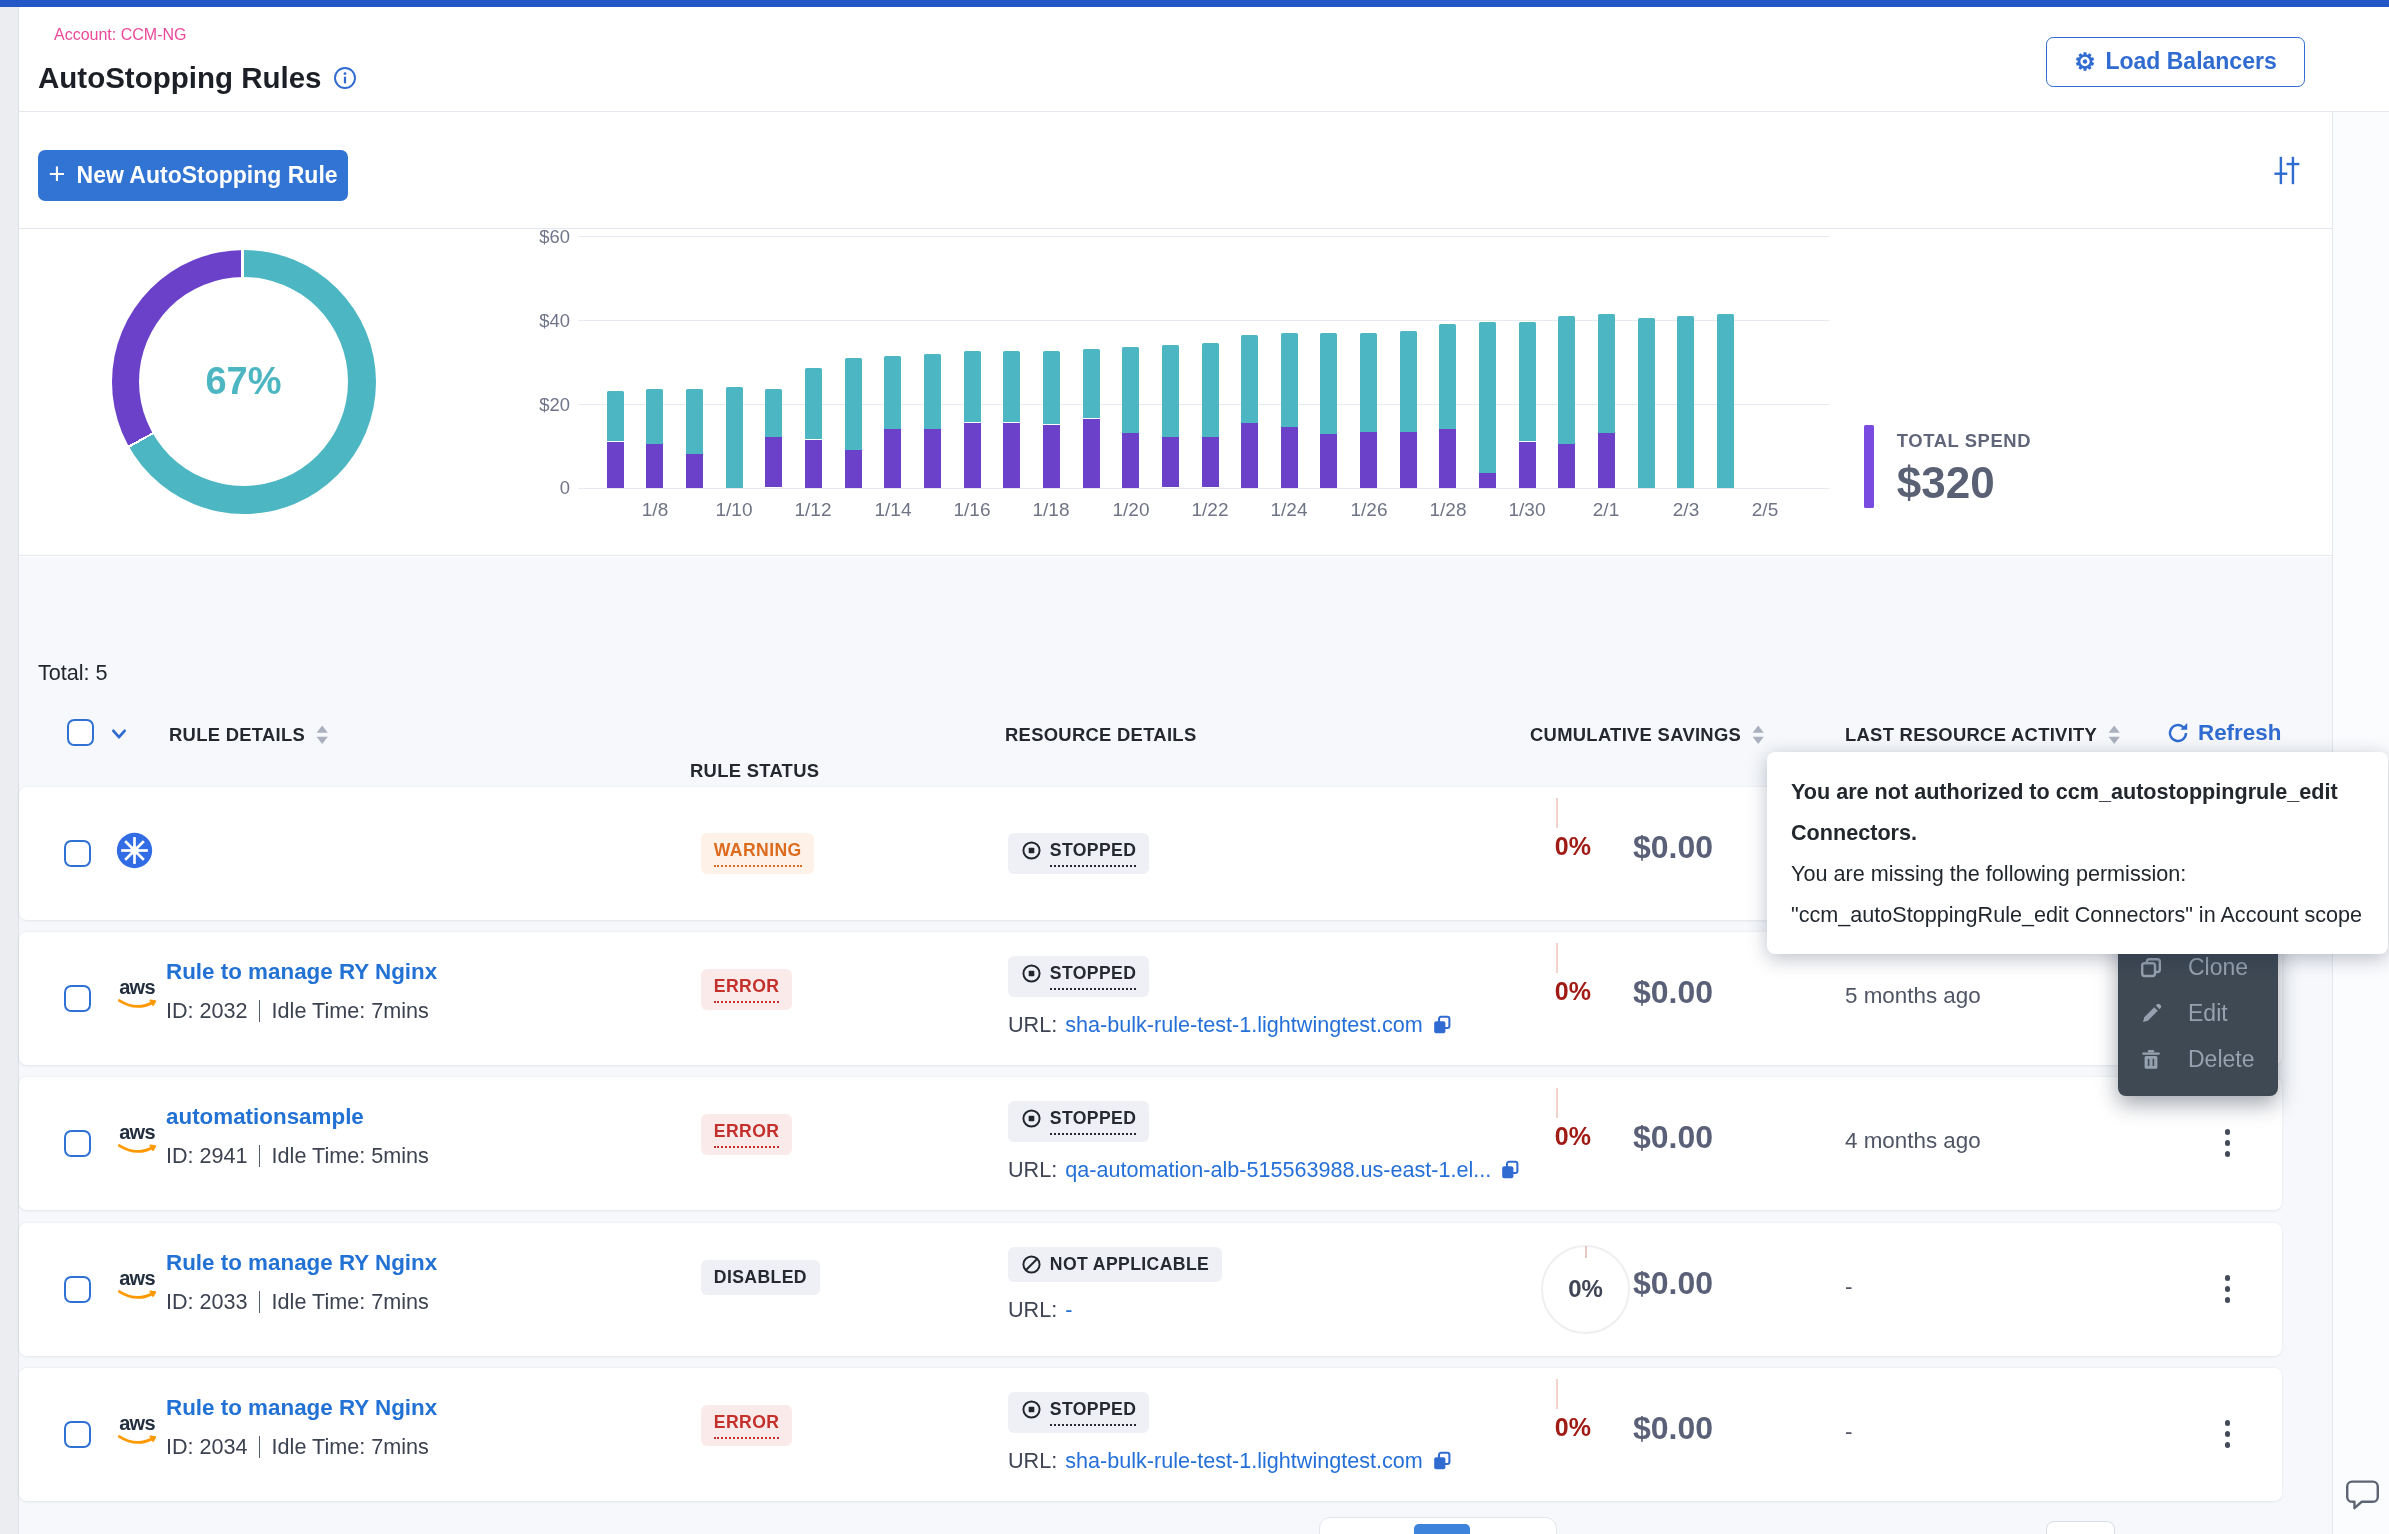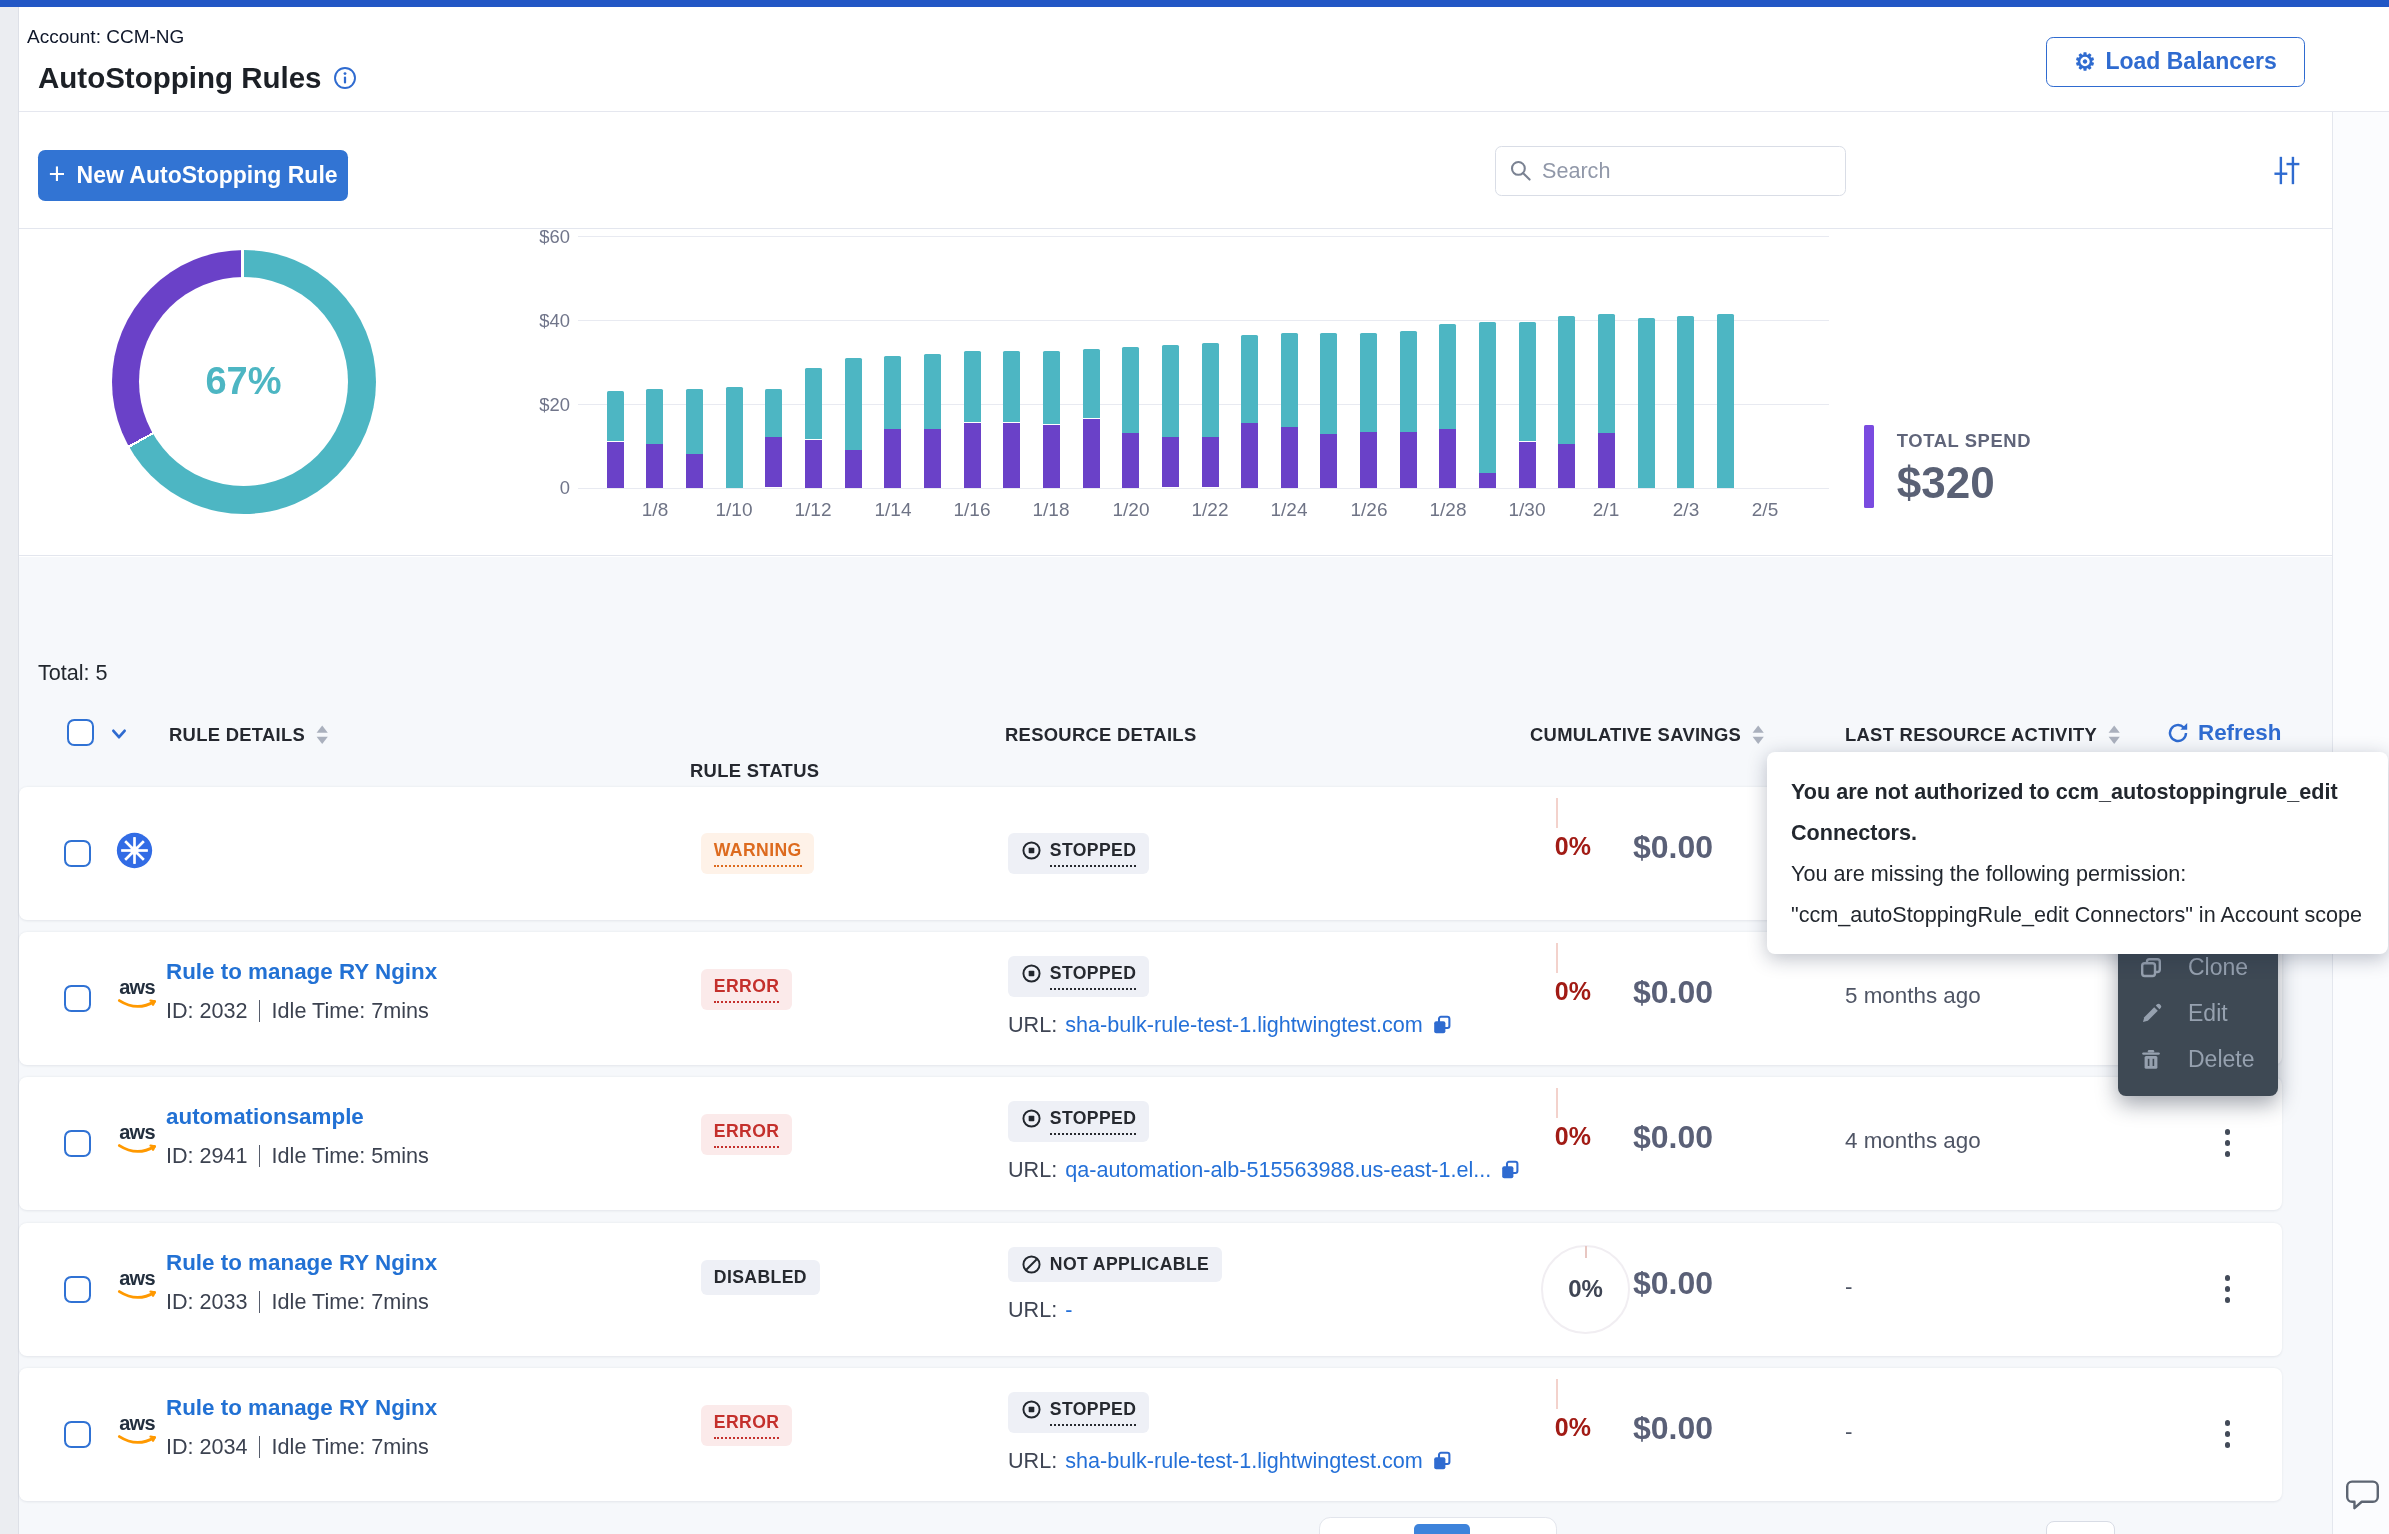--- a/index.html
+++ b/index.html
@@ -11,21 +11,21 @@
   .abs { position:absolute; }
 
   
   .topbar { left:0; top:0; width:2389px; height:7.2px; background:#2257c5; }
   .leftstrip { left:0; top:7.2px; width:19px; height:1528px; background:#ebedf1; border-right:0.8px solid #dde0e7; }
   .gutter { left:2332px; top:112px; width:57px; height:1423px; background:#fbfcfe; border-left:0.8px solid #e4e7ee; }
   .chat-fab { position:absolute; left:11.2px; bottom:22.4px; width:37px; height:37px; cursor:pointer; }
 
   
   .header { left:19px; top:7.2px; width:2370px; height:105px; background:#fff; border-bottom:0.8px solid #e5e7ef; }
-  .account-link { position:absolute; left:8px; top:19px; font-size:19px; color:#0f172a; cursor:pointer; }
+  .account-link { position:absolute; left:35px; top:19px; font-size:16px; color:#ec4899; cursor:pointer; }
   .page-title-row { position:absolute; left:19px; top:54px; display:flex; align-items:center; gap:11.2px; }
   .page-title { font-size:29.5px; font-weight:700; color:#1c2026; }
   .lb-btn { position:absolute; left:2027px; top:29.5px; width:259px; height:50px; border:1.6px solid #2f6bd0; border-radius:7.2px;
     display:flex; align-items:center; justify-content:center; gap:9.6px; color:#2f6bd0; font-size:23px; font-weight:700; background:#fff; cursor:pointer; }
   .gear-glyph { font-size:24px; line-height:1; }
 
   
   .toolbar { left:19px; top:112px; width:2313px; height:117px; background:#fff; }
   .new-rule-btn { position:absolute; left:19px; top:38px; width:310px; height:51px; background:#3274d3; border-radius:7.2px;
     color:#fff; font-size:23px; font-weight:700; display:flex; align-items:center; justify-content:center; gap:11.2px; cursor:pointer; }
@@ -132,29 +132,20 @@
   <div class="lb-btn">
     <span class="gear-glyph">⚙</span>
     <span>Load Balancers</span>
   </div>
 </div>
 
 <div class="abs toolbar">
   <div class="new-rule-btn">
     <span class="plus">+</span>
     <span>New AutoStopping Rule</span>
-  </div>
-  <div class="search-wrap">
-    <span class="search-icon">
-      <svg width="25.6" height="25.6" viewBox="0 0 32 32">
-          <circle cx="13" cy="13" r="8" fill="none" stroke="#7a8292" stroke-width="2.6"></circle>
-          <line x1="19" y1="19" x2="27" y2="27" stroke="#7a8292" stroke-width="2.6" stroke-linecap="round"></line>
-        </svg>
-    </span>
-    <input class="search-input" placeholder="Search" style="">
   </div>
   <div class="sliders-btn">
     <svg width="37" height="37" viewBox="0 0 46 46">
         <line x1="16" y1="6" x2="16" y2="40" stroke="#2f6bd0" stroke-width="3"></line>
         <line x1="31" y1="6" x2="31" y2="40" stroke="#2f6bd0" stroke-width="3"></line>
         <line x1="8" y1="27" x2="24" y2="27" stroke="#2f6bd0" stroke-width="3"></line>
         <line x1="23" y1="15" x2="39" y2="15" stroke="#2f6bd0" stroke-width="3"></line>
       </svg>
   </div>
 </div>

